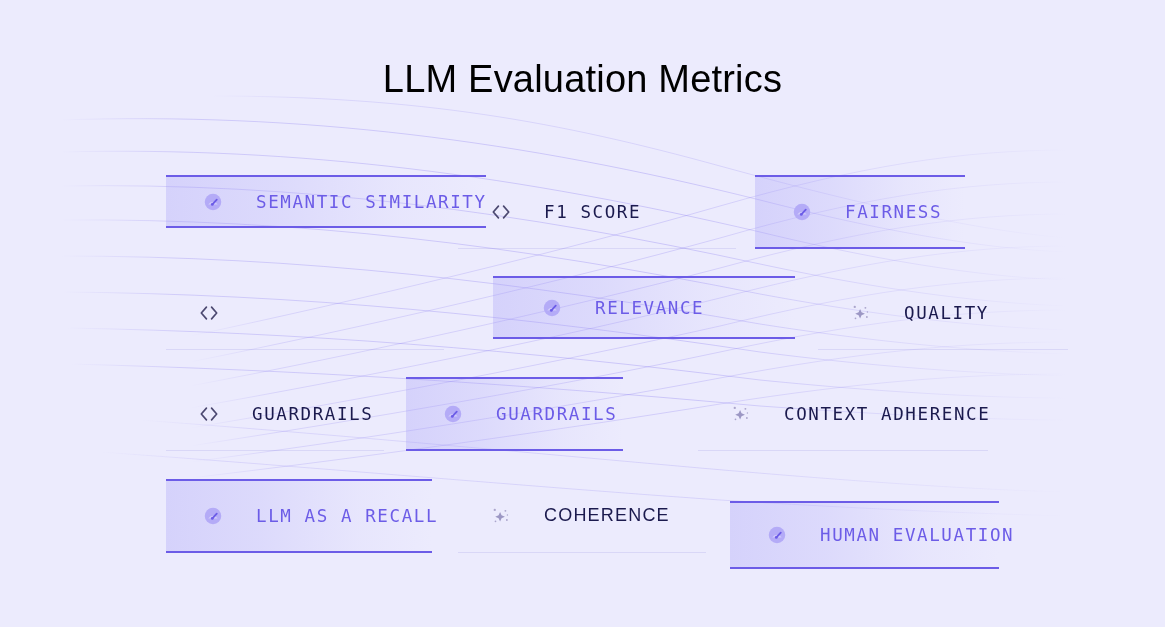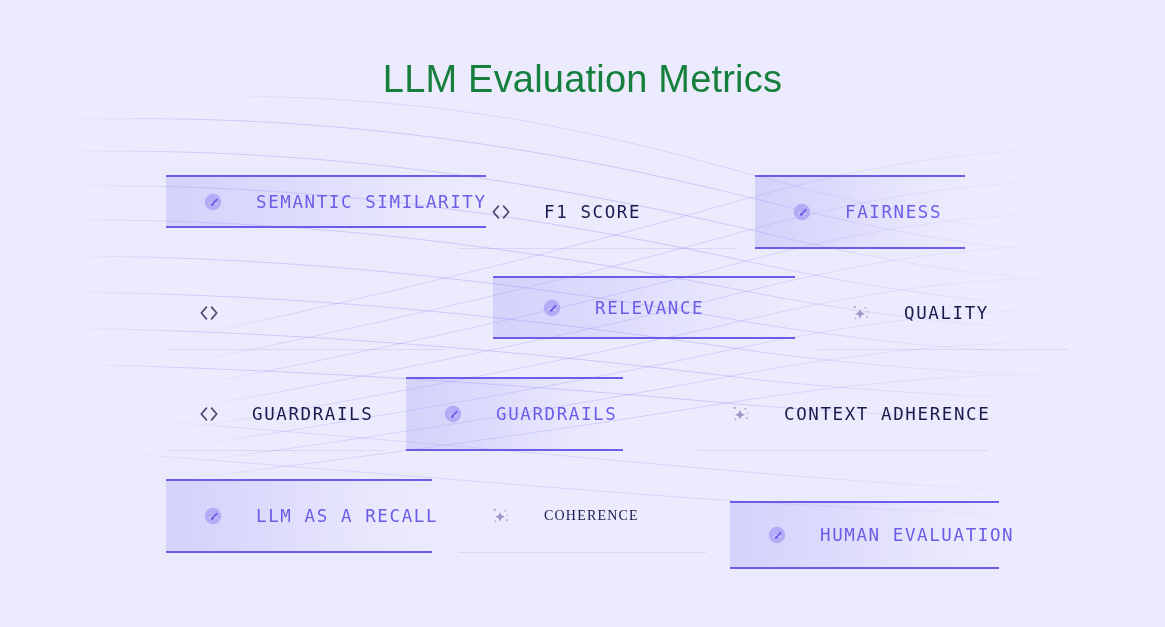--- a/index.html
+++ b/index.html
@@ -32,21 +32,21 @@
   #page-title {
     position: absolute;
     left: 0;
     top: 58px;
     width: 1165px;
     text-align: center;
     font-family: "Liberation Sans", sans-serif;
     font-size: 38px;
     font-weight: 400;
     letter-spacing: 0.2px;
-    color: #15803d;
+    color: #000000;
     white-space: nowrap;
   }
 
   
   #metrics-grid {
     position: absolute;
     left: 0;
     top: 0;
     width: 1165px;
     height: 627px;
@@ -105,23 +105,23 @@
     letter-spacing: 1.6px;
     white-space: nowrap;
   }
   .metric-card.is-highlighted .metric-label {
     color: #6c5ce7;
   }
   .metric-card.is-plain .metric-label {
     color: #1b1a4e;
   }
   .metric-card.label-proportional .metric-label {
-    font-family: Liberation Serif, serif;
+    font-family: Liberation Sans, sans-serif;
     letter-spacing: 1.2px;
-    font-size: 14px;
+    font-size: 18px;
   }
 </style>
 </head>
 <body>
 
 <div id="stage">
 
   <svg id="bg-lines" viewBox="0 0 1165 627" preserveAspectRatio="none" aria-hidden="true">
     <defs>
       <linearGradient id="flowFadeR" x1="0" y1="0" x2="1" y2="0">

